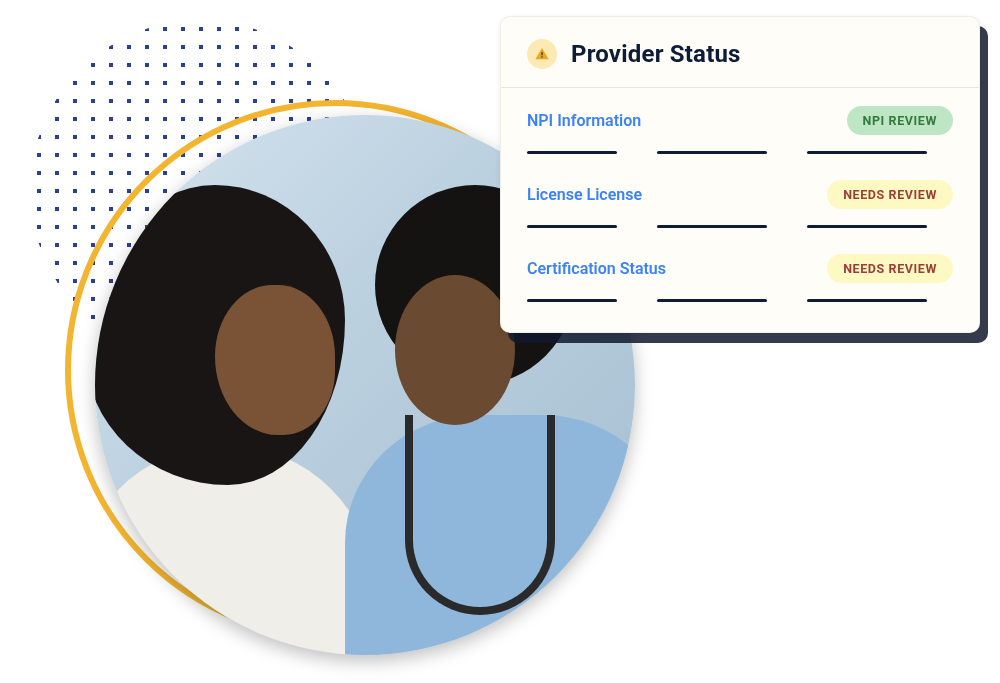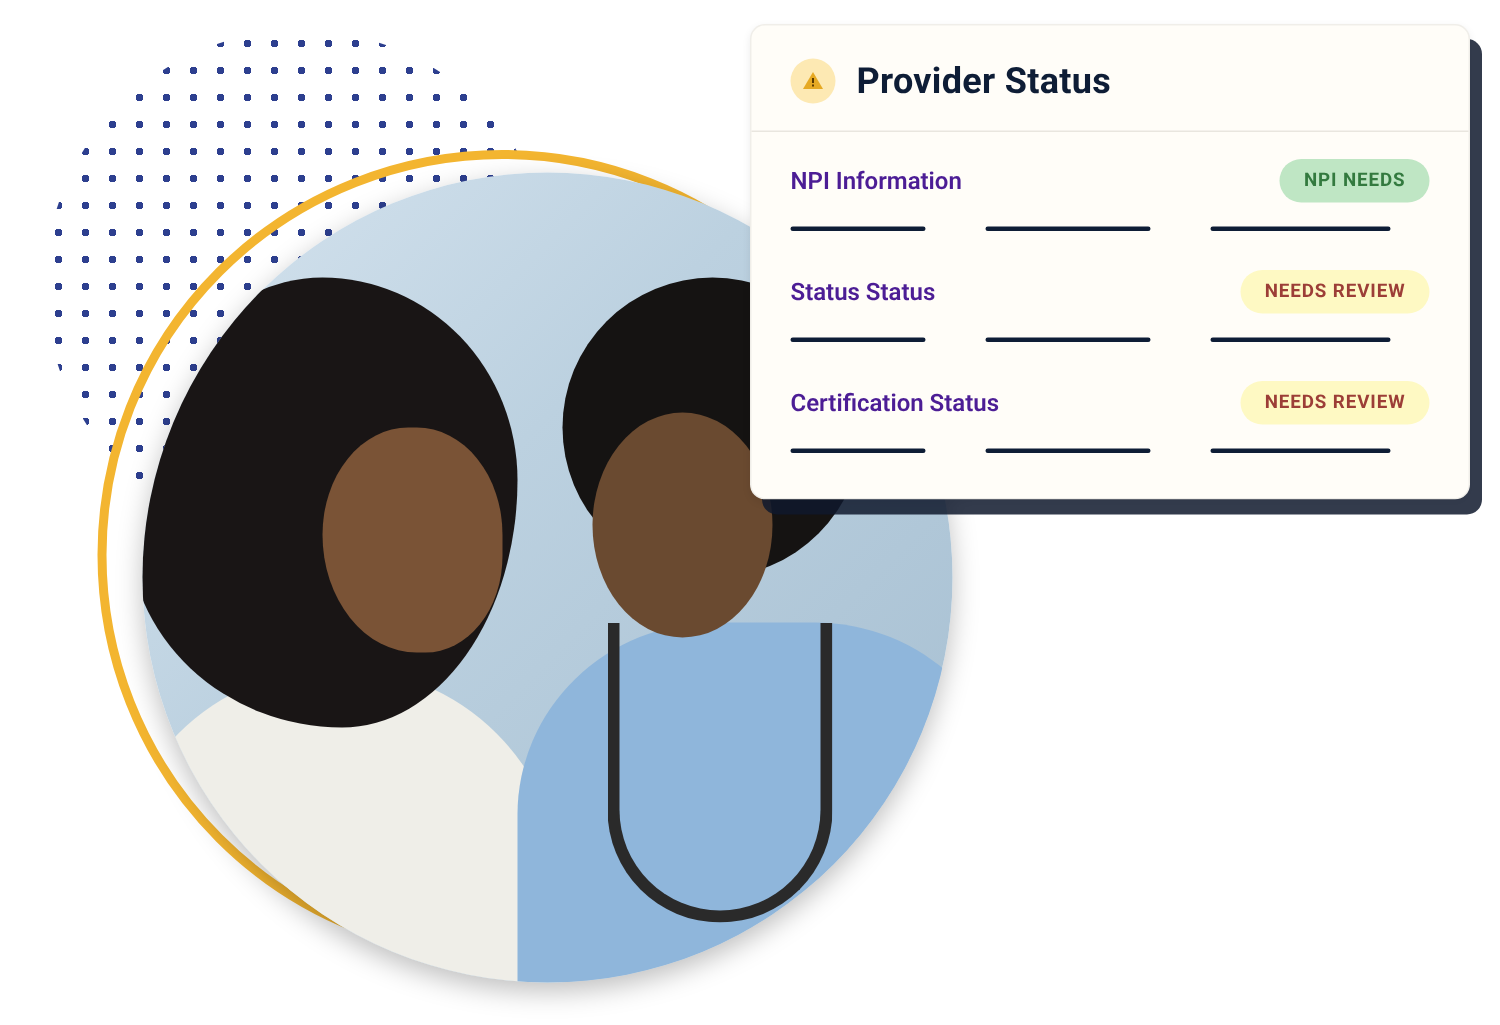--- a/index.html
+++ b/index.html
@@ -88,21 +88,21 @@
   }
   .row-top {
     display: flex;
     align-items: center;
     justify-content: space-between;
     margin-bottom: 16px;
   }
   .row-label {
     font-size: 16px;
     font-weight: 600;
-    color: #4c1d95;
+    color: #3b82f6;
   }
   .badge {
     font-size: 12.5px;
     font-weight: 700;
     letter-spacing: 0.6px;
     padding: 7px 16px;
     border-radius: 999px;
     white-space: nowrap;
   }
   .badge-active { background:#bfe6c4; color:#337a3f; }
@@ -150,32 +150,32 @@
           <rect x="11" y="9" width="2" height="5" fill="#5b3a00"></rect>
           <rect x="11" y="15.5" width="2" height="2" fill="#5b3a00"></rect>
         </svg>
       </span>
       <h2 class="card-title">Provider Status</h2>
     </div>
 
     <div class="row">
       <div class="row-top">
         <span class="row-label">NPI Information</span>
-        <span class="badge badge-active">NPI NEEDS</span>
+        <span class="badge badge-active">NPI REVIEW</span>
       </div>
       <div class="lines">
         <span class="ln"></span>
           <span class="ln"></span>
           <span class="ln"></span>
       </div>
     </div>
 
     <div class="row">
       <div class="row-top">
-        <span class="row-label">Status Status</span>
+        <span class="row-label">License License</span>
         <span class="badge badge-review">NEEDS REVIEW</span>
       </div>
       <div class="lines">
         <span class="ln"></span>
           <span class="ln"></span>
           <span class="ln"></span>
       </div>
     </div>
 
     <div class="row">

